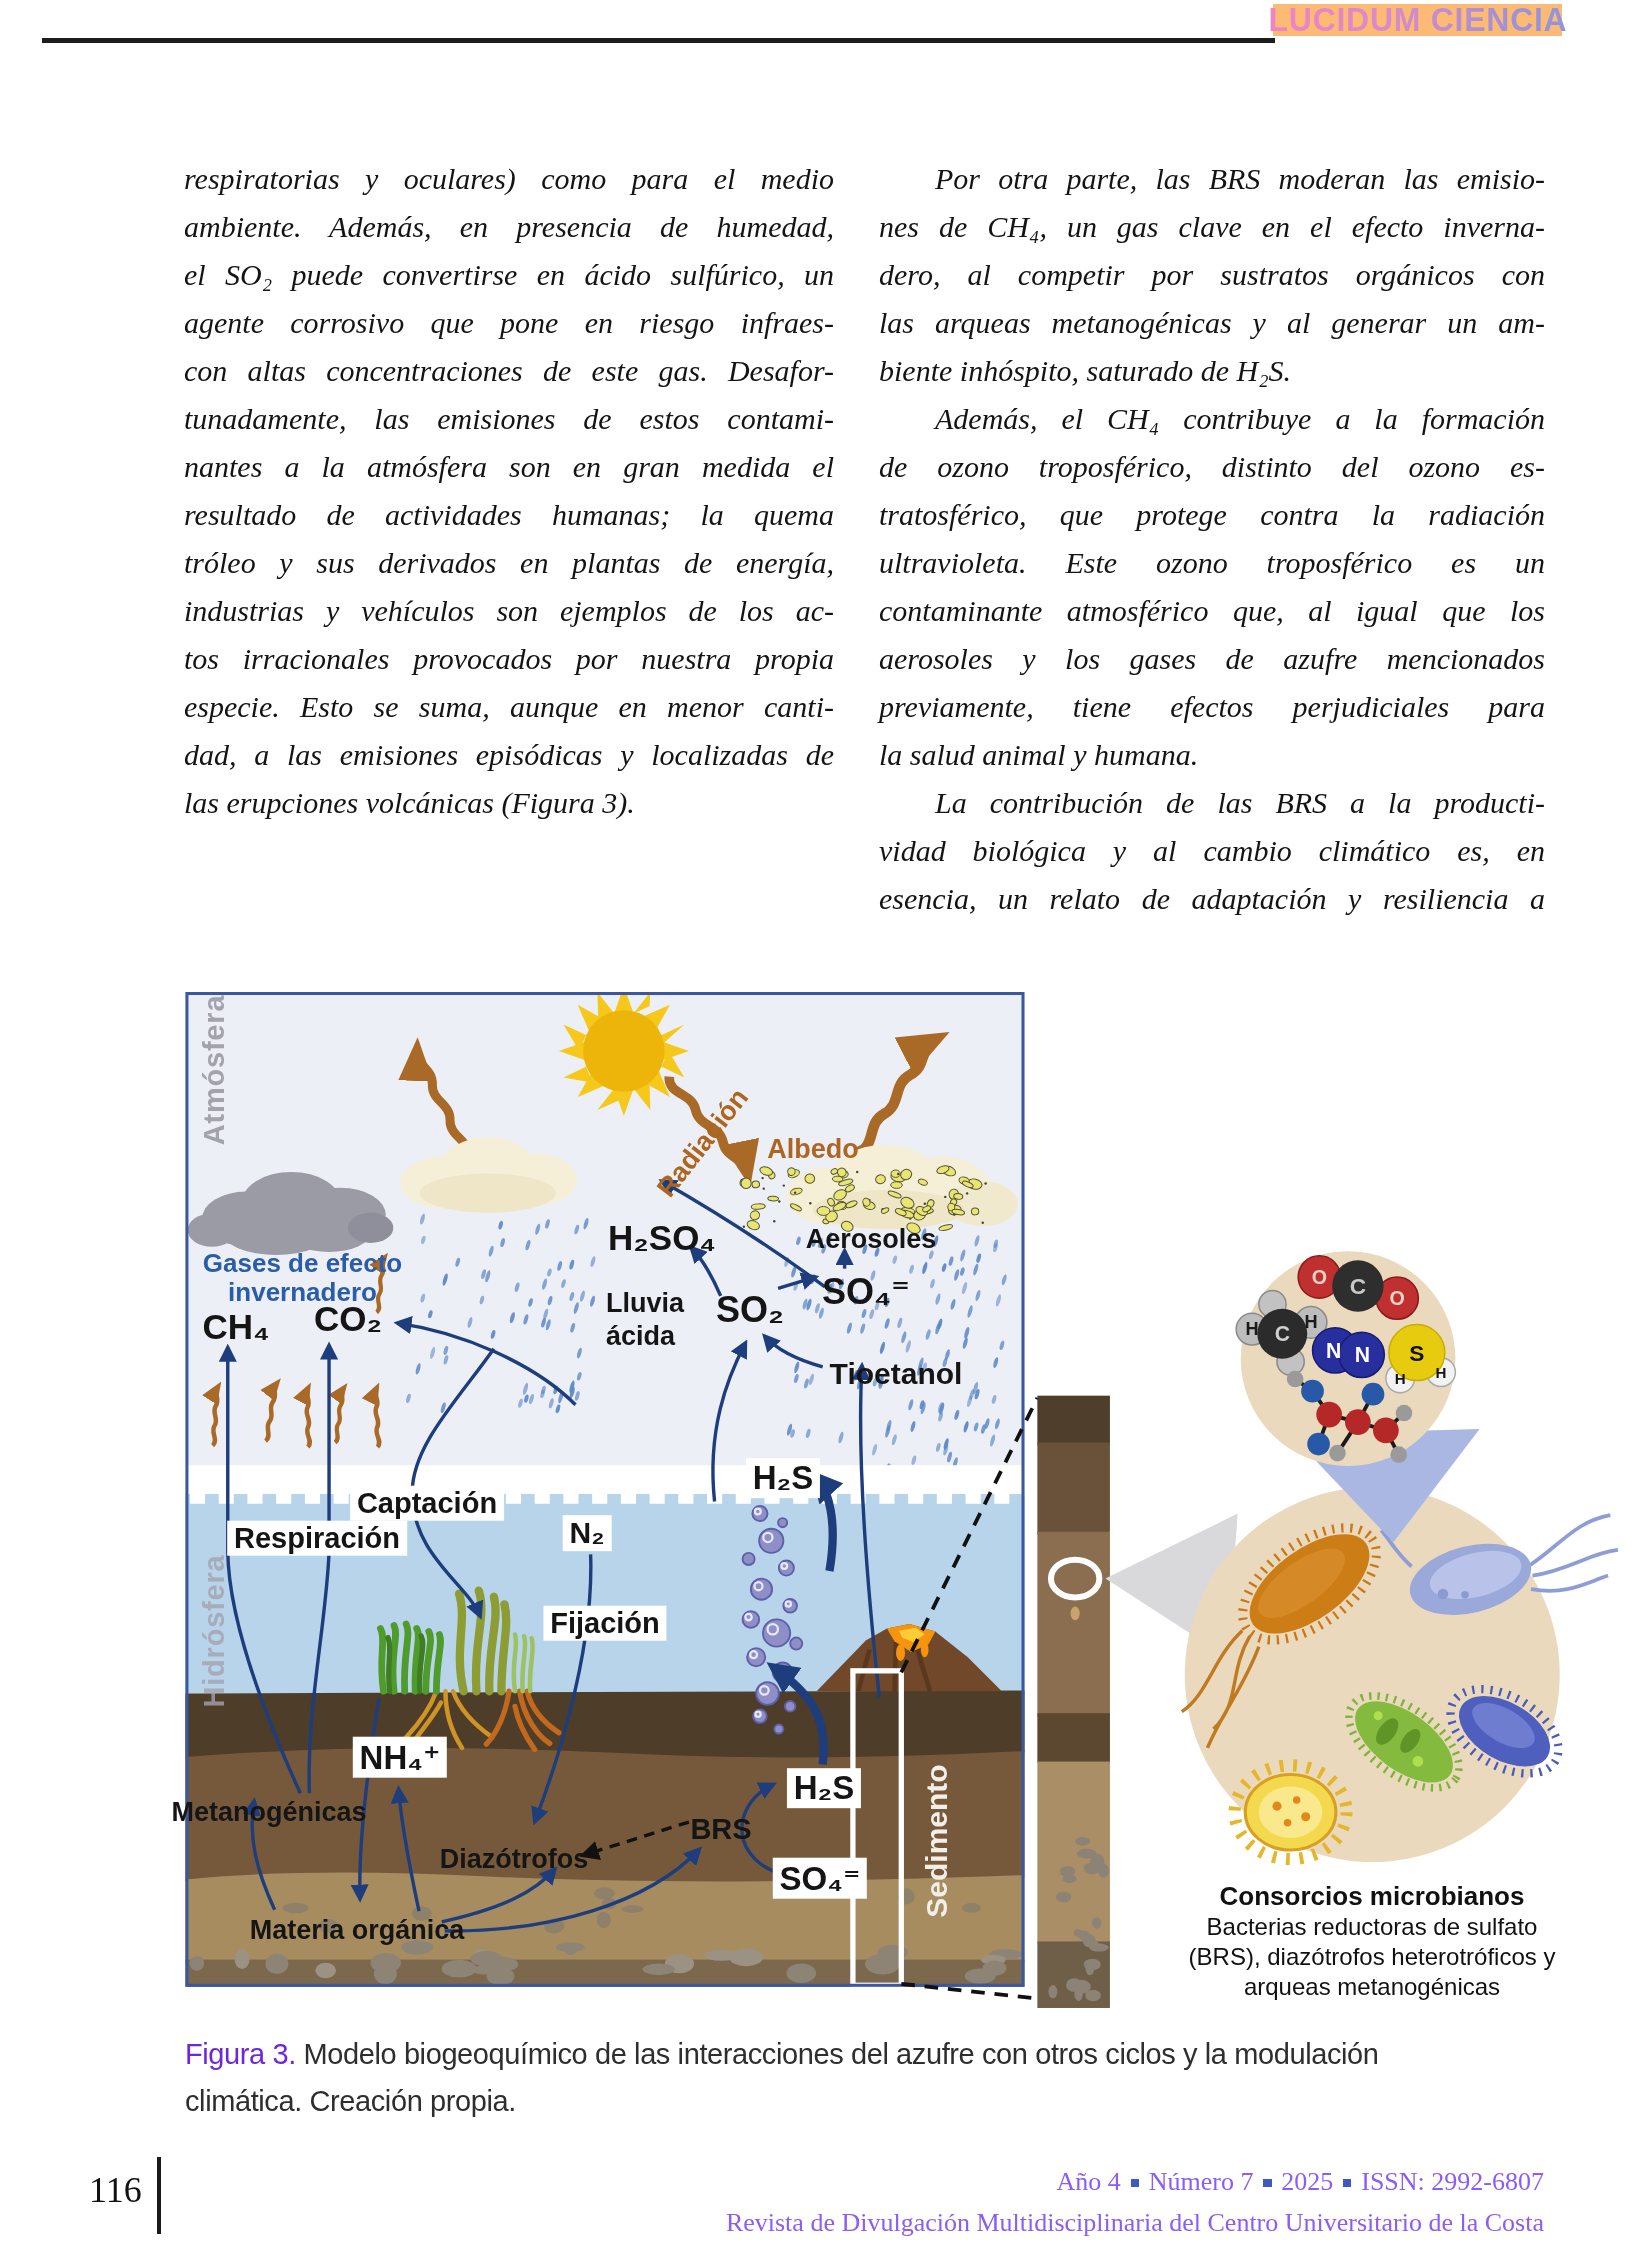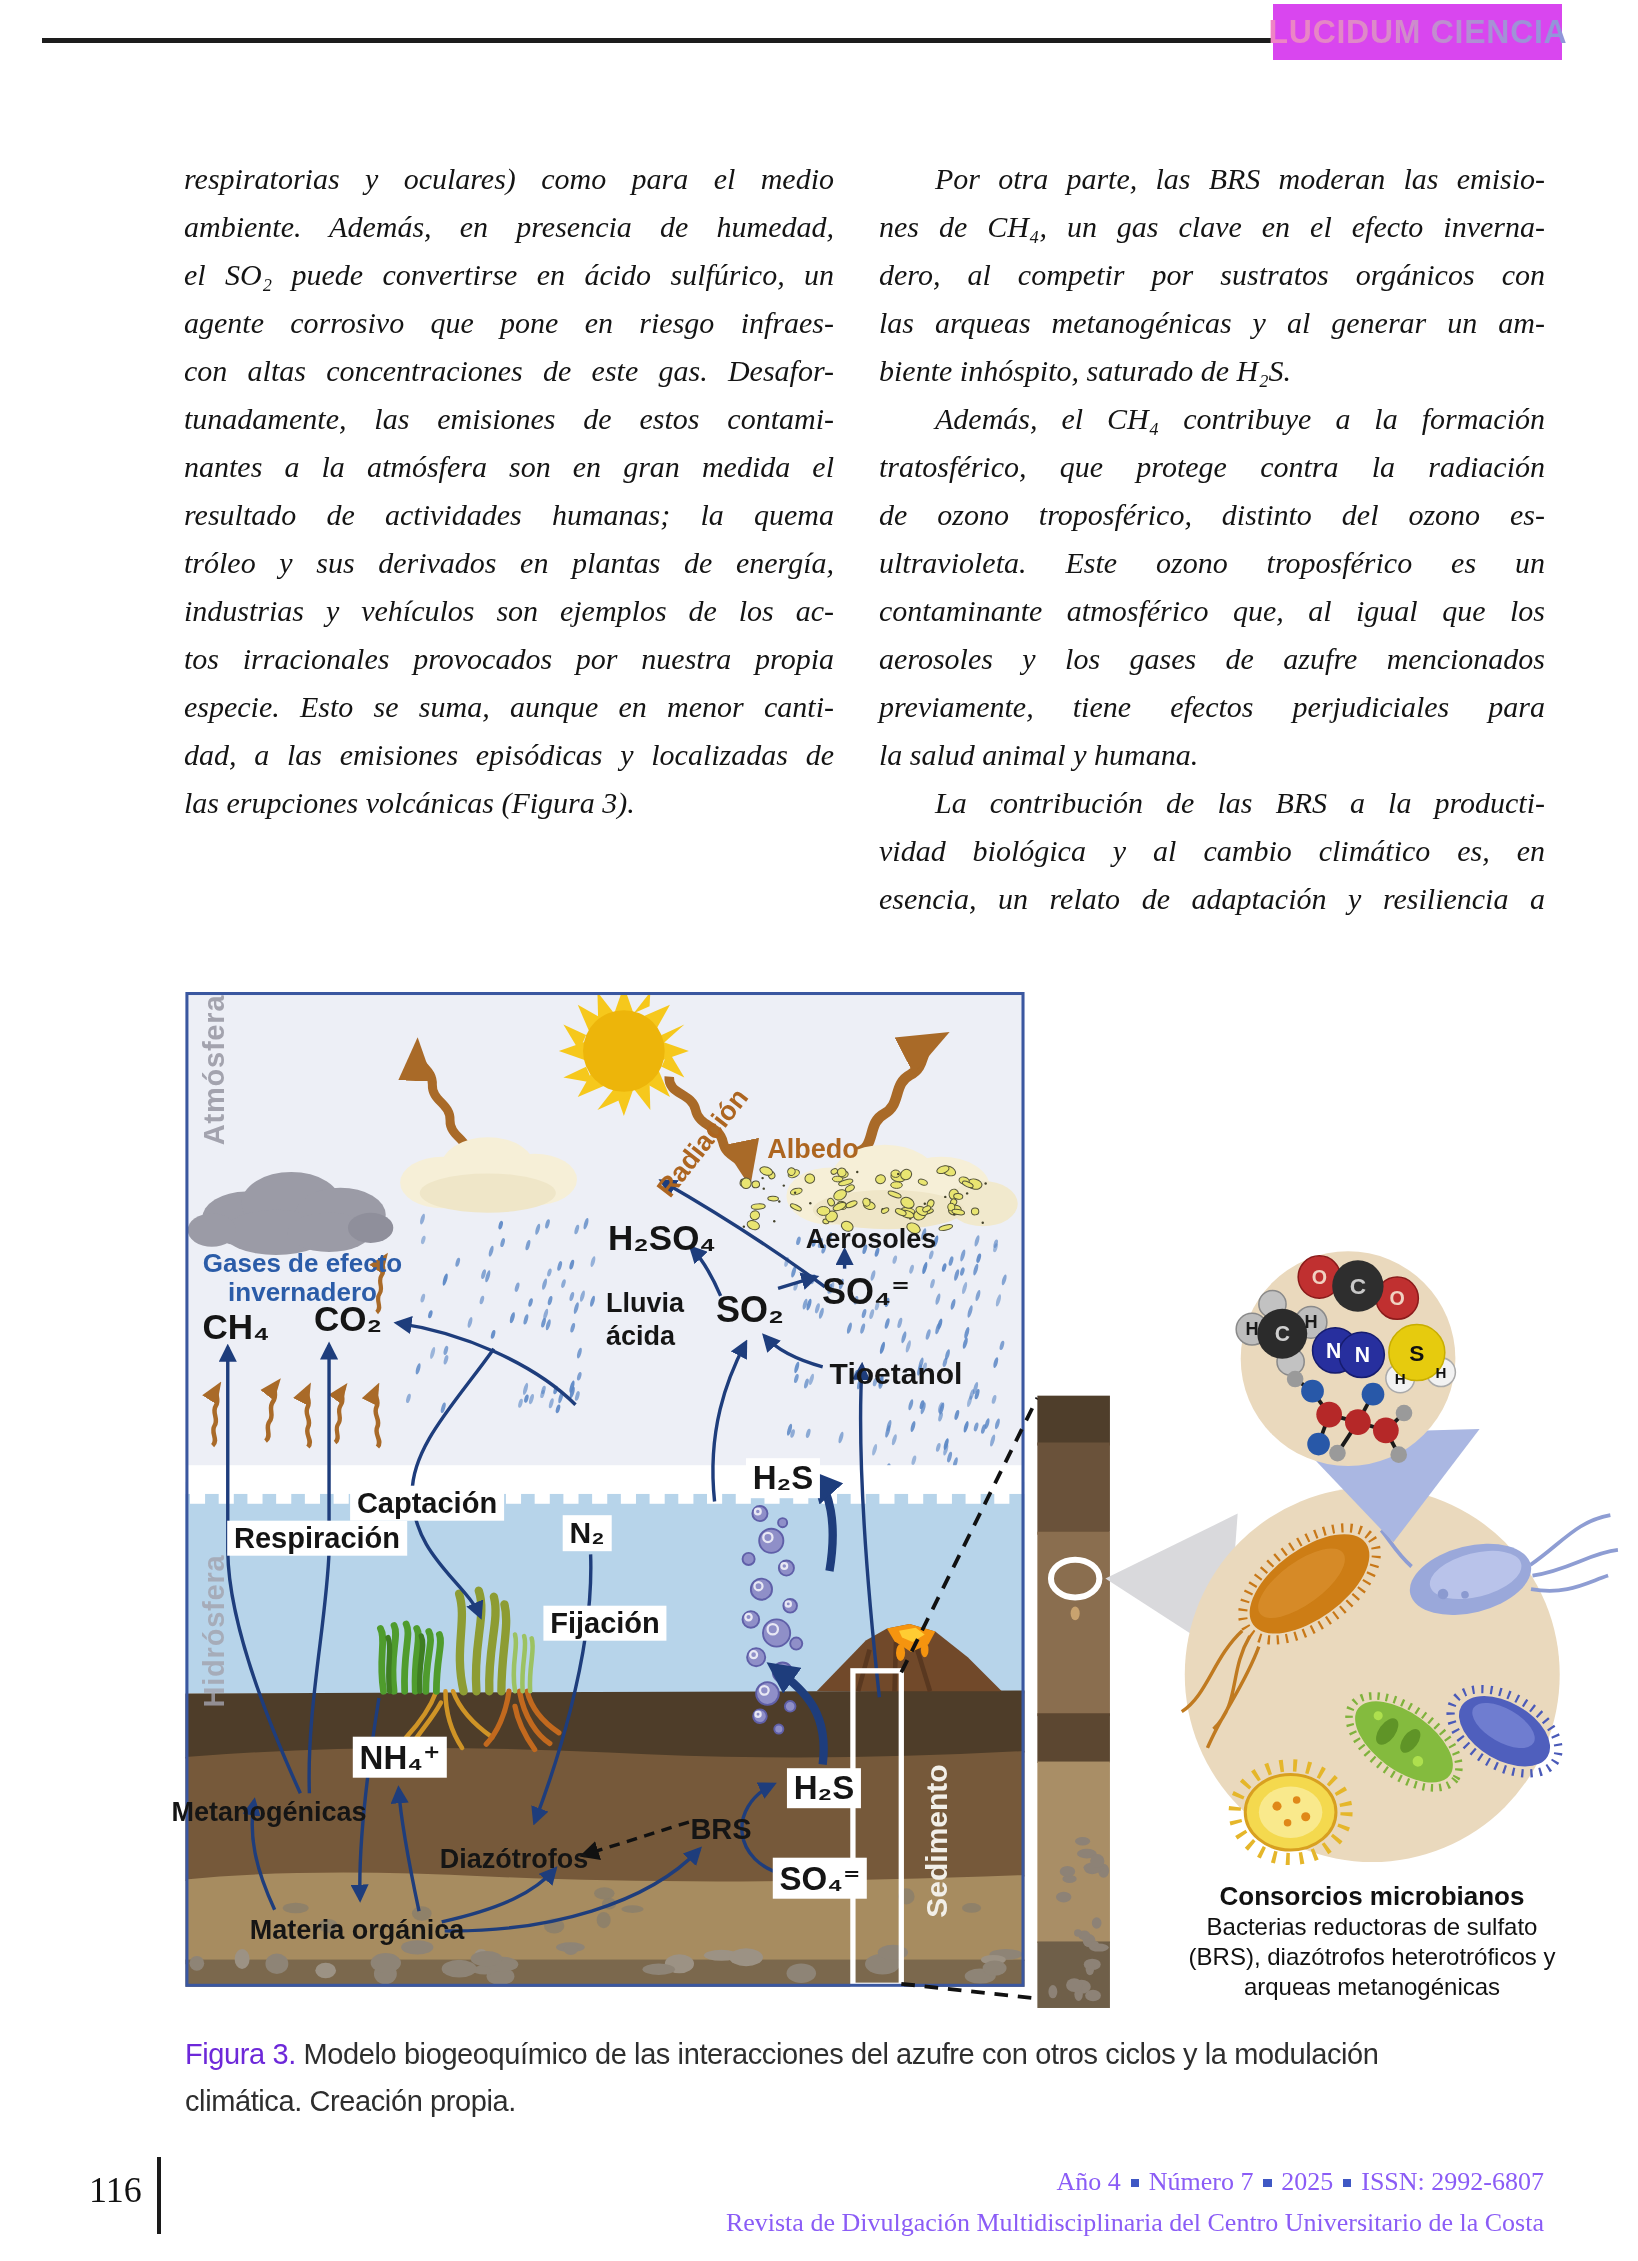--- a/index.html
+++ b/index.html
@@ -1,20 +1,20 @@
 <!DOCTYPE html>
 <html lang="es" style="font-size:12px"><head>
 <meta charset="utf-8">
 <style>
   html,body{margin:0;padding:0;background:#888;}
   #page{position:relative;width:1638px;height:2261px;background:#ffffff;overflow:hidden;
         font-family:"Liberation Sans","DejaVu Sans",sans-serif;}
   
   #top-rule{position:absolute;left:42px;top:38px;width:1233px;height:4.5px;background:#1d1d1d;}
-  #logo-bar{position:absolute;left:1273px;top:3.8px;width:289px;height:56px;background:#d946ef;
+  #logo-bar{position:absolute;left:1273px;top:3.8px;width:289px;height:32px;background:#fdba74;
             display:flex;align-items:center;justify-content:center;}
   #logo-text{font-weight:bold;font-size:34px;letter-spacing:0.8px;transform:scaleX(.94);
              background:linear-gradient(90deg,#f083c4 0%,#d98bc9 40%,#a790d5 75%,#8f96da 100%);
              -webkit-background-clip:text;background-clip:text;color:transparent;white-space:nowrap;}
   
   .col{position:absolute;top:155px;font-family:"Liberation Serif","DejaVu Serif",serif;
        font-size:30px;line-height:48px;color:#141414;}
   #col-left{left:184px;width:650px;}
   #col-right{left:879px;width:666px;}
   .line{text-align:justify;text-align-last:justify;font-style:italic;}
@@ -75,22 +75,22 @@
       <div class="line">dad, a las emisiones episódicas y localizadas de</div>
       <div class="line end">las erupciones volcánicas (Figura 3).</div>
     </div>
   <div id="col-right" class="col">
       <div class="line ind">Por otra parte, las BRS moderan las emisio-</div>
       <div class="line">nes de CH₄, un gas clave en el efecto inverna-</div>
       <div class="line">dero, al competir por sustratos orgánicos con</div>
       <div class="line">las arqueas metanogénicas y al generar un am-</div>
       <div class="line end">biente inhóspito, saturado de H₂S.</div>
       <div class="line ind">Además, el CH₄ contribuye a la formación</div>
+      <div class="line">de ozono troposférico, distinto del ozono es-</div>
       <div class="line">tratosférico, que protege contra la radiación</div>
-      <div class="line">de ozono troposférico, distinto del ozono es-</div>
       <div class="line">ultravioleta. Este ozono troposférico es un</div>
       <div class="line">contaminante atmosférico que, al igual que los</div>
       <div class="line">aerosoles y los gases de azufre mencionados</div>
       <div class="line">previamente, tiene efectos perjudiciales para</div>
       <div class="line end">la salud animal y humana.</div>
       <div class="line ind">La contribución de las BRS a la producti-</div>
       <div class="line">vidad biológica y al cambio climático es, en</div>
       <div class="line">esencia, un relato de adaptación y resiliencia a</div>
     </div>
 

